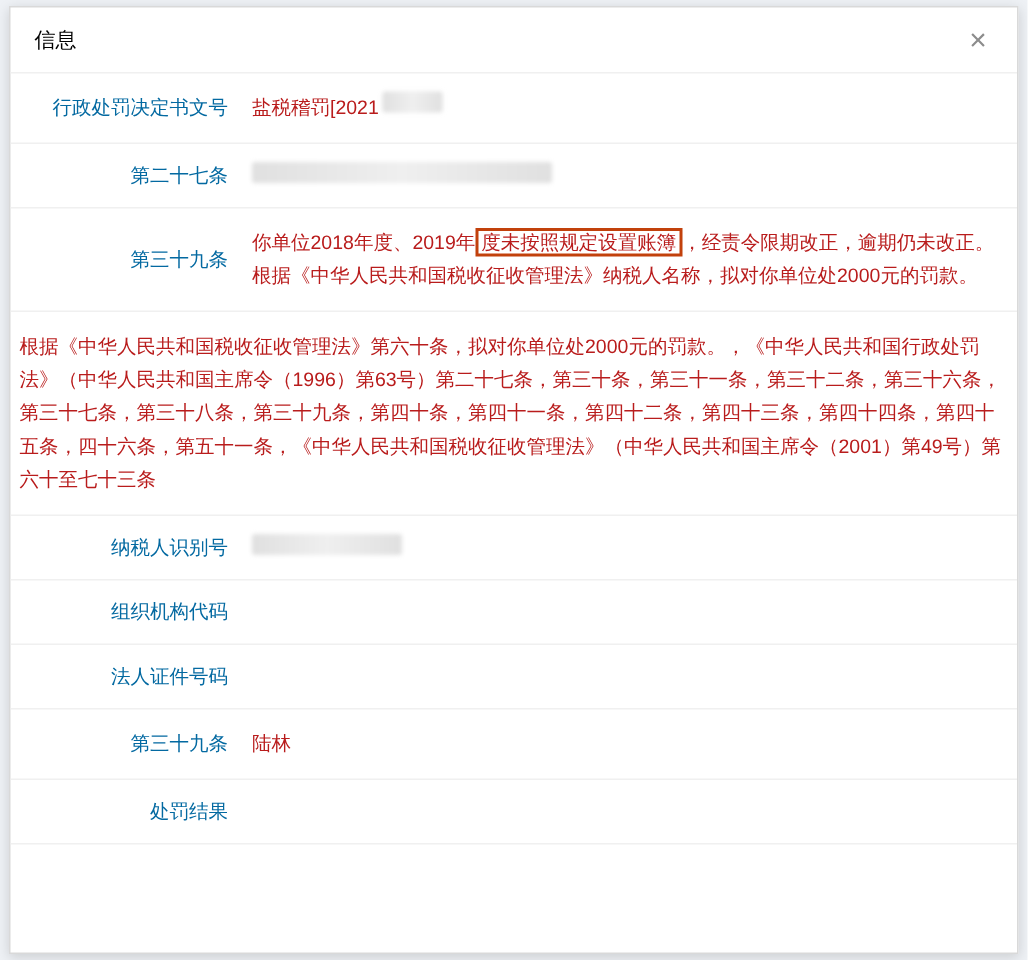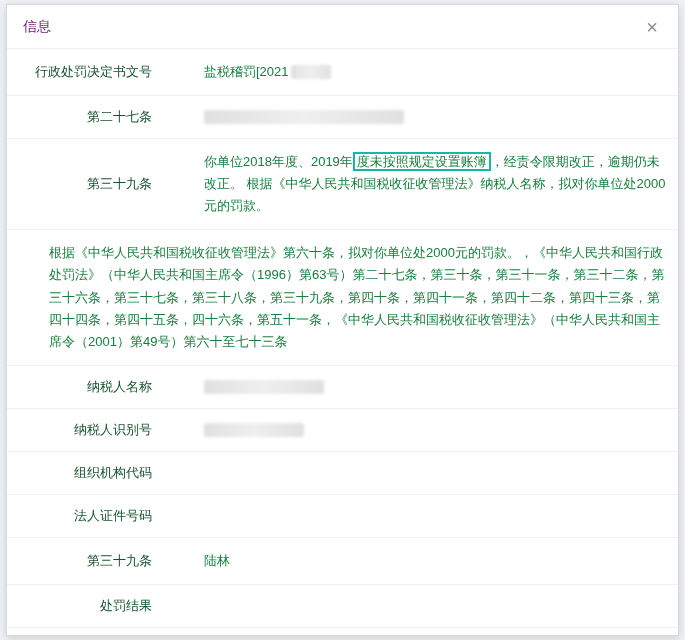--- a/index.html
+++ b/index.html
@@ -26,21 +26,21 @@
   .modal-header {
     height: 44px;
     display: flex;
     align-items: center;
     padding: 0 16px;
     border-bottom: 1px solid #f0f0f0;
     flex: 0 0 auto;
   }
   .modal-title {
     font-size: 14px;
-    color: #701a75;
+    color: #000000;
     flex: 1;
   }
   .close-btn {
     width: 20px;
     height: 20px;
     display: flex;
     align-items: center;
     justify-content: center;
     cursor: pointer;
     color: #8c8c8c;
@@ -61,46 +61,45 @@
     border-bottom: 1px solid #f0f0f0;
     font-size: 13px;
     color: #555;
     align-items: stretch;
   }
   .label {
     width: 155px;
     flex: 0 0 155px;
     text-align: right;
     padding: 12px 10px 12px 8px;
-    color: #14532d;
+    color: #0369a1;
     display: flex;
     align-items: center;
     justify-content: flex-end;
   }
   .value {
     flex: 1;
     padding: 12px 10px 12px 6px;
-    color: #15803d;
+    color: #b91c1c;
     line-height: 1.7;
     display: flex;
-    align-items: center;
+    align-items: flex-start;
     position: relative;
-    margin-left: 36px;
   }
   .value.multi { display: block; }
   .blur {
     display: inline-block;
     height: 14px;
     background: linear-gradient(90deg,#e0e0e0,#efefef,#e0e0e0);
     border-radius: 2px;
     filter: blur(1.5px);
     vertical-align: middle;
   }
   .hl-red {
-    border: 2px solid #14b8a6;
+    border: 2px solid #c2410c;
     padding: 0 2px;
     display: inline;
   }
 </style>
 </head>
 <body>
 
 <div class="modal">
   <div class="modal-header">
     <div class="modal-title">信息</div>
@@ -127,26 +126,20 @@
       <div class="label">第三十九条</div>
       <div class="value multi">
         <span>你单位2018年度、2019年</span><span class="hl-red">度未按照规定设置账簿</span><span>，经责令限期改正，逾期仍未改正。 根据《中华人民共和国税收征收管理法》纳税人名称，拟对你单位处2000元的罚款。</span>
       </div>
     </div>
 
     <div class="row">
       <div class="value multi">根据《中华人民共和国税收征收管理法》第六十条，拟对你单位处2000元的罚款。，《中华人民共和国行政处罚法》（中华人民共和国主席令（1996）第63号）第二十七条，第三十条，第三十一条，第三十二条，第三十六条，第三十七条，第三十八条，第三十九条，第四十条，第四十一条，第四十二条，第四十三条，第四十四条，第四十五条，四十六条，第五十一条，《中华人民共和国税收征收管理法》（中华人民共和国主席令（2001）第49号）第六十至七十三条</div>
     </div>
 
-    <div class="row">
-      <div class="label">纳税人名称</div>
-      <div class="value">
-        <span class="blur" style="width:120px"></span>
-      </div>
-    </div>
 
 
     <div class="row">
       <div class="label">纳税人识别号</div>
       <div class="value">
         <span class="blur" style="width:100px"></span>
       </div>
     </div>
 
     <div class="row">

